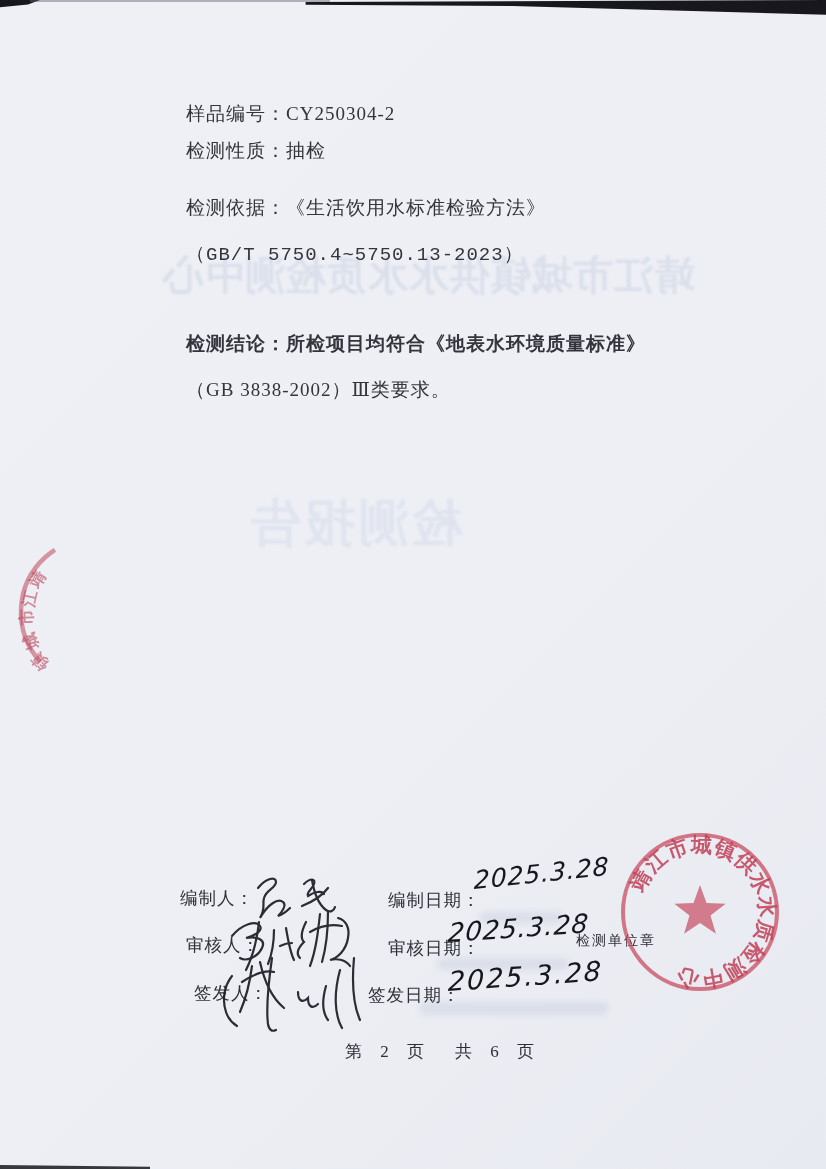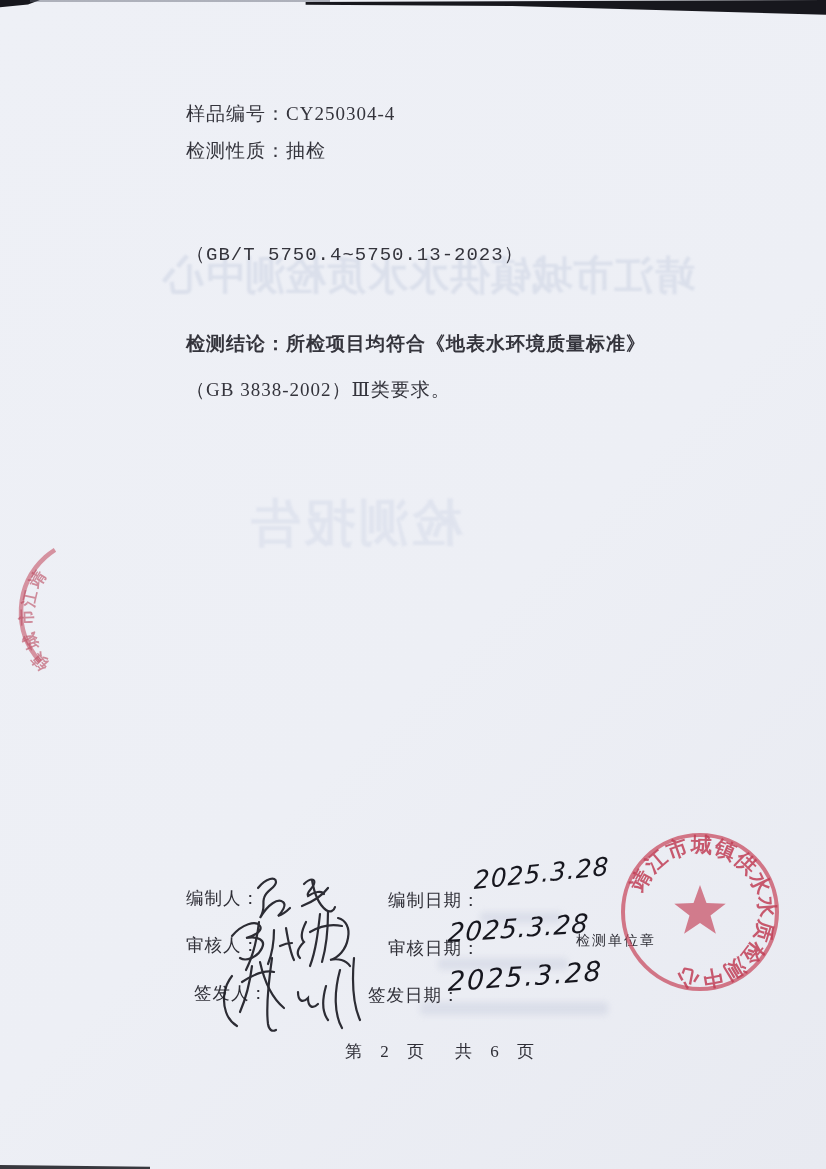--- a/index.html
+++ b/index.html
@@ -56,38 +56,39 @@
   <div class="edge edge-top-left"></div>
   <div class="edge edge-top-line"></div>
   <div class="edge edge-bottom-left"></div>
 
   <div class="bleed bleed-org">靖江市城镇供水水质检测中心</div>
   <div class="bleed bleed-title">检测报告</div>
   <div class="smudge" style="left:480px;top:912px;width:82px;height:11px;"></div>
   <div class="smudge" style="left:438px;top:958px;width:130px;height:12px;"></div>
   <div class="smudge" style="left:420px;top:1002px;width:188px;height:13px;"></div>
 
-  <div class="line" style="top:101px;">样品编号：CY250304-4</div>
+  <div class="line" style="top:101px;">样品编号：CY250304-2</div>
   <div class="line" style="top:138px;">检测性质：抽检</div>
+  <div class="line" style="top:195px;">检测依据：《生活饮用水标准检验方法》</div>
   <div class="line" style="top:241px;font-family:Liberation Mono, monospace;">（GB/T 5750.4~5750.13-2023）</div>
   <div class="line" style="top:331px;font-weight:bold;">检测结论：所检项目均符合《地表水环境质量标准》</div>
   <div class="line" style="top:377px;text-align:center;">（GB 3838-2002）Ⅲ类要求。</div>
 
   <svg class="seal-left" width="125" height="190" viewBox="0 0 125 190">
     <circle cx="95" cy="87" r="74" fill="none" stroke="rgba(196,84,104,.6)" stroke-width="4.5" stroke-dasharray="128 338" transform="rotate(138 95 87)"></circle>
     <g fill="rgba(188,78,98,.62)" font-size="16.5" text-anchor="middle" class="seal-text">
       <text transform="translate(42,57) rotate(-58)">靖</text>
       <text transform="translate(35,75) rotate(-77)">江</text>
       <text transform="translate(32,92) rotate(-92)">市</text>
       <text transform="translate(36,114) rotate(-115)">城</text>
       <text transform="translate(44,133) rotate(-133)">镇</text>
     </g>
   </svg>
 
-  <div class="lbl" style="left:186px;top:886px;font-family:Liberation Serif, serif;">编制人：</div>
+  <div class="lbl" style="left:180px;top:886px;font-family:Liberation Serif, serif;">编制人：</div>
   <div class="lbl" style="left:388px;top:888px;text-align:center;">编制日期：</div>
   <div class="lbl" style="left:186px;top:933px;">审核人：</div>
   <div class="lbl" style="left:388px;top:936px;">审核日期：</div>
   <div class="lbl" style="left:194px;top:981px;font-family:Liberation Serif, serif;">签发人：</div>
   <div class="lbl" style="left:368px;top:983px;">签发日期：</div>
 
   <div class="hand" style="left:474px;top:866px;font-size:25px;transform:rotate(-6deg) skewX(-7deg);letter-spacing:1px;">2025.3.28</div>
   <div class="hand" style="left:448px;top:918px;font-size:26px;transform:rotate(-4deg) skewX(-9deg);letter-spacing:1px;">2025.3.28</div>
   <div class="hand" style="left:448px;top:966px;font-size:27px;transform:rotate(-4deg) skewX(-6deg);letter-spacing:2px;">2025.3.28</div>
 

